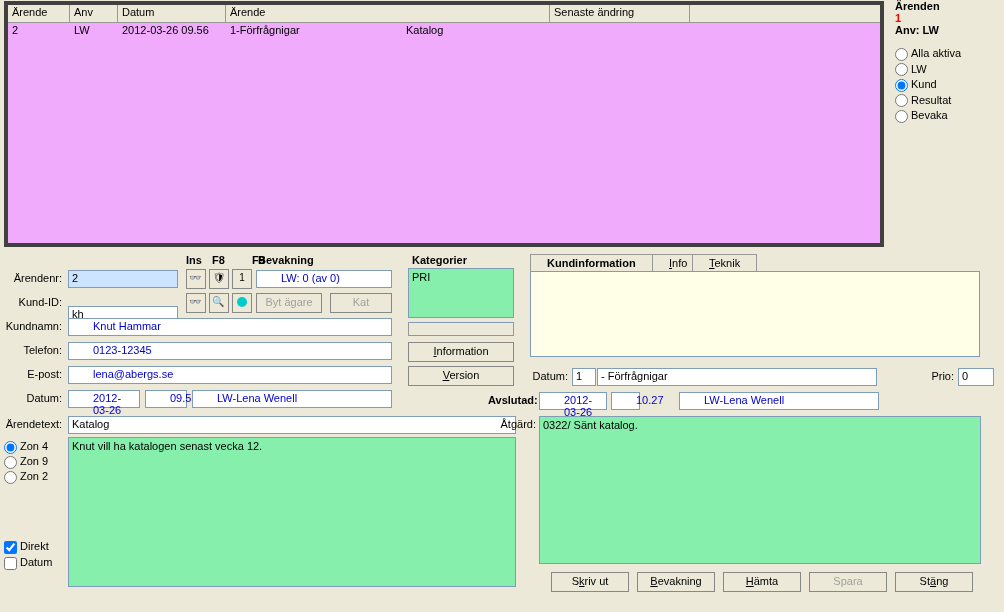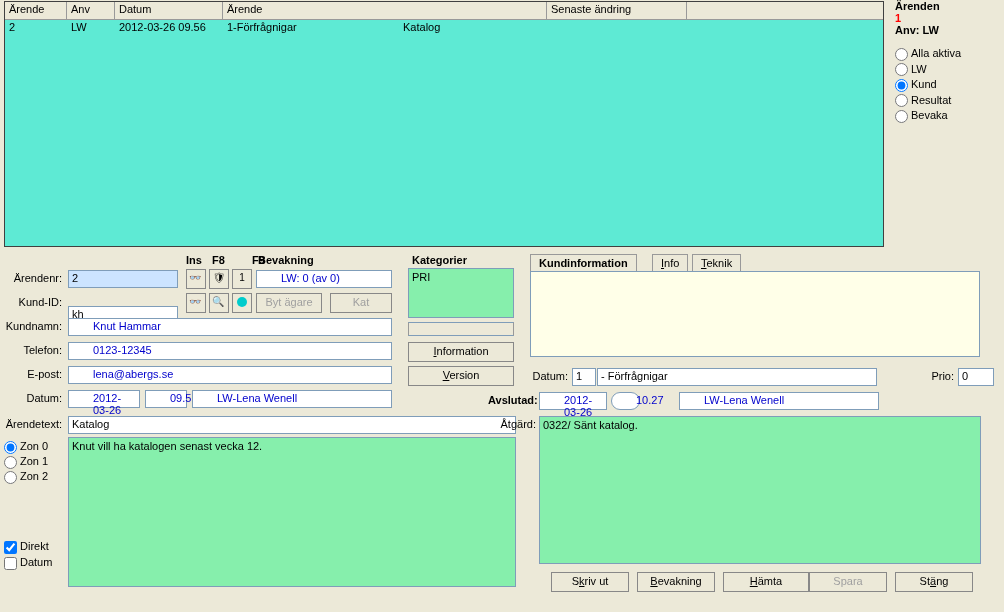--- a/index.html
+++ b/index.html
@@ -1,19 +1,19 @@
 <!DOCTYPE html>
 <html><head>
 <meta charset="utf-8">
 <style>
 * { box-sizing: border-box; margin: 0; padding: 0; font-family: "Segoe UI", Tahoma, sans-serif; font-size: 11px; }
 body { background: #ece9d8; width: 1004px; height: 612px; position: relative; overflow: hidden; }
 
 
-.grid-wrap { position: absolute; left: 4px; top: 1px; width: 880px; height: 246px; background: #5eead4; border: 1px solid #404040; }
+.grid-wrap { position: absolute; left: 4px; top: 1px; width: 880px; height: 246px; background: #f0abfc; border: 4px solid #404040; }
 .grid-head { display: flex; background: #ece9d8; border-bottom: 1px solid #999; height: 18px; }
 .grid-head .col { border-right: 1px solid #999; padding: 1px 4px; background: #ece9d8; }
 .grid-row { display: flex; height: 18px; }
 .grid-row .cell { padding: 1px 4px; }
 .col.c1,.cell.c1{width:62px;} .col.c2,.cell.c2{width:48px;} .col.c3,.cell.c3{width:108px;} .col.c4,.cell.c4{width:176px;} .col.c5,.cell.c5{width:324px;} .col.c6,.cell.c6{width:140px;}
 
 
 .rpanel { position: absolute; left: 895px; top: 0; width: 106px; }
 .rpanel .title { font-weight: bold; }
 .rpanel .red { color: red; font-weight: bold; }
@@ -26,21 +26,21 @@
 .lbl { position: absolute; text-align: right; }
 .fld { position: absolute; border: 1px solid #7f9db9; background: #fff; padding: 1px 3px; height: 18px; }
 .fld.ro { color: #0000cc; padding-left: 24px; }
 .smallbtn { position: absolute; width: 20px; height: 20px; border: 1px solid #888; background: #ece9d8; text-align: center; line-height: 16px; font-size: 10px; }
 .btn { position: absolute; height: 20px; border: 1px solid #888; background: #ece9d8; text-align: center; line-height: 17px; }
 .btn.dis { color: #a0a0a0; }
 .txtarea { position: absolute; border: 1px solid #7f9db9; background: #86efac; padding: 2px 3px; }
 .txtarea.yellow { background: #ffffe8; }
 
 .group-lbl { position: absolute; }
-.tab { position: absolute; height: 18px; border: 1px solid #999; border-bottom: none; background: #ece9d8; text-align: center; line-height: 16px; padding: 0 8px; }
+.tab { position: absolute; height: 18px; border: 1px solid #999; border-bottom: none; background: #ece9d8; text-align: center; line-height: 16px; padding: 0 16px; }
 .tab.active { font-weight: bold; background: #ece9d8; }
 .underline { text-decoration: underline; }
 
 .p { position: absolute; }
 </style>
 </head>
 <body>
 
 <div class="grid-wrap">
   <div class="grid-head">
@@ -104,22 +104,22 @@
 
   <div class="lbl" style="left:0;top:142px;width:62px;">Datum:</div>
   <div class="fld ro" style="left:68px;top:140px;width:72px;">2012-03-26</div>
   <div class="fld ro" style="left:145px;top:140px;width:42px;">09.56</div>
   <div class="fld ro" style="left:192px;top:140px;width:200px;">LW-Lena Wenell</div>
 
   <div class="lbl" style="left:0;top:168px;width:62px;">Ärendetext:</div>
   <div class="fld" style="left:68px;top:166px;width:448px;">Katalog</div>
   <div class="txtarea" style="left:68px;top:187px;width:448px;height:150px;">Knut vill ha katalogen senast vecka 12.</div>
 
-  <label class="p" style="left:4px;top:190px;"><input type="radio" name="z" checked="" style=""><span>Zon 0</span></label>
-  <label class="p" style="left:4px;top:205px;"><input type="radio" name="z" style=""><span>Zon 1</span></label>
+  <label class="p" style="left:4px;top:190px;"><input type="radio" name="z" checked="" style=""><span>Zon 4</span></label>
+  <label class="p" style="left:4px;top:205px;"><input type="radio" name="z" style=""><span>Zon 9</span></label>
   <label class="p" style="left:4px;top:220px;"><input type="radio" name="z" style=""><span>Zon 2</span></label>
 
   <label class="p" style="left:4px;top:290px;"><input type="checkbox" checked="" style=""><span>Direkt</span></label>
   <label class="p" style="left:4px;top:306px;"><input type="checkbox" style=""><span>Datum</span></label>
 
   <div class="group-lbl" style="left:412px;top:4px;font-weight:bold;">Kategorier</div>
   <div class="txtarea" style="left:408px;top:18px;width:106px;height:50px;">PRI</div>
   <div class="txtarea" style="left:408px;top:72px;width:106px;height:14px;background:#ece9d8;border-left:1px solid #999;border-right:1px solid #999;"></div>
   <div class="btn" style="left:408px;top:92px;width:106px;"><span class="underline">I</span><span>nformation</span></div>
   <div class="btn" style="left:408px;top:116px;width:106px;"><span class="underline">V</span><span>ersion</span></div>
@@ -130,25 +130,25 @@
   <div class="txtarea yellow" style="left:530px;top:21px;width:450px;height:86px;"></div>
 
   <div class="lbl" style="left:530px;top:120px;width:38px;">Datum:</div>
   <div class="fld" style="left:572px;top:118px;width:24px;">1</div>
   <div class="fld" style="left:597px;top:118px;width:280px;">- Förfrågnigar</div>
   <div class="lbl" style="left:924px;top:120px;width:30px;">Prio:</div>
   <div class="fld" style="left:958px;top:118px;width:36px;">0</div>
 
   <div class="lbl" style="left:488px;top:144px;width:48px;font-weight:bold;">Avslutad:</div>
   <div class="fld ro" style="left:539px;top:142px;width:68px;">2012-03-26</div>
-  <div class="fld ro" style="left:611px;top:142px;width:20px;border-radius:9px;">10.27</div>
+  <div class="fld ro" style="left:611px;top:142px;width:20px;">10.27</div>
   <div class="fld ro" style="left:679px;top:142px;width:200px;">LW-Lena Wenell</div>
 
   <div class="lbl" style="left:498px;top:168px;width:38px;">Åtgärd:</div>
   <div class="txtarea" style="left:539px;top:166px;width:442px;height:148px;">0322/ Sänt katalog.</div>
 
   <div class="btn" style="left:551px;top:322px;width:78px;"><span>S</span><span class="underline">k</span><span>riv ut</span></div>
   <div class="btn" style="left:637px;top:322px;width:78px;"><span class="underline">B</span><span>evakning</span></div>
-  <div class="btn" style="left:723px;top:322px;width:86px;"><span class="underline">H</span><span>ämta</span></div>
+  <div class="btn" style="left:723px;top:322px;width:78px;"><span class="underline">H</span><span>ämta</span></div>
   <div class="btn dis" style="left:809px;top:322px;width:78px;">Spara</div>
   <div class="btn" style="left:895px;top:322px;width:78px;"><span>St</span><span class="underline">ä</span><span>ng</span></div>
 
 </div>
 
 </body></html>

